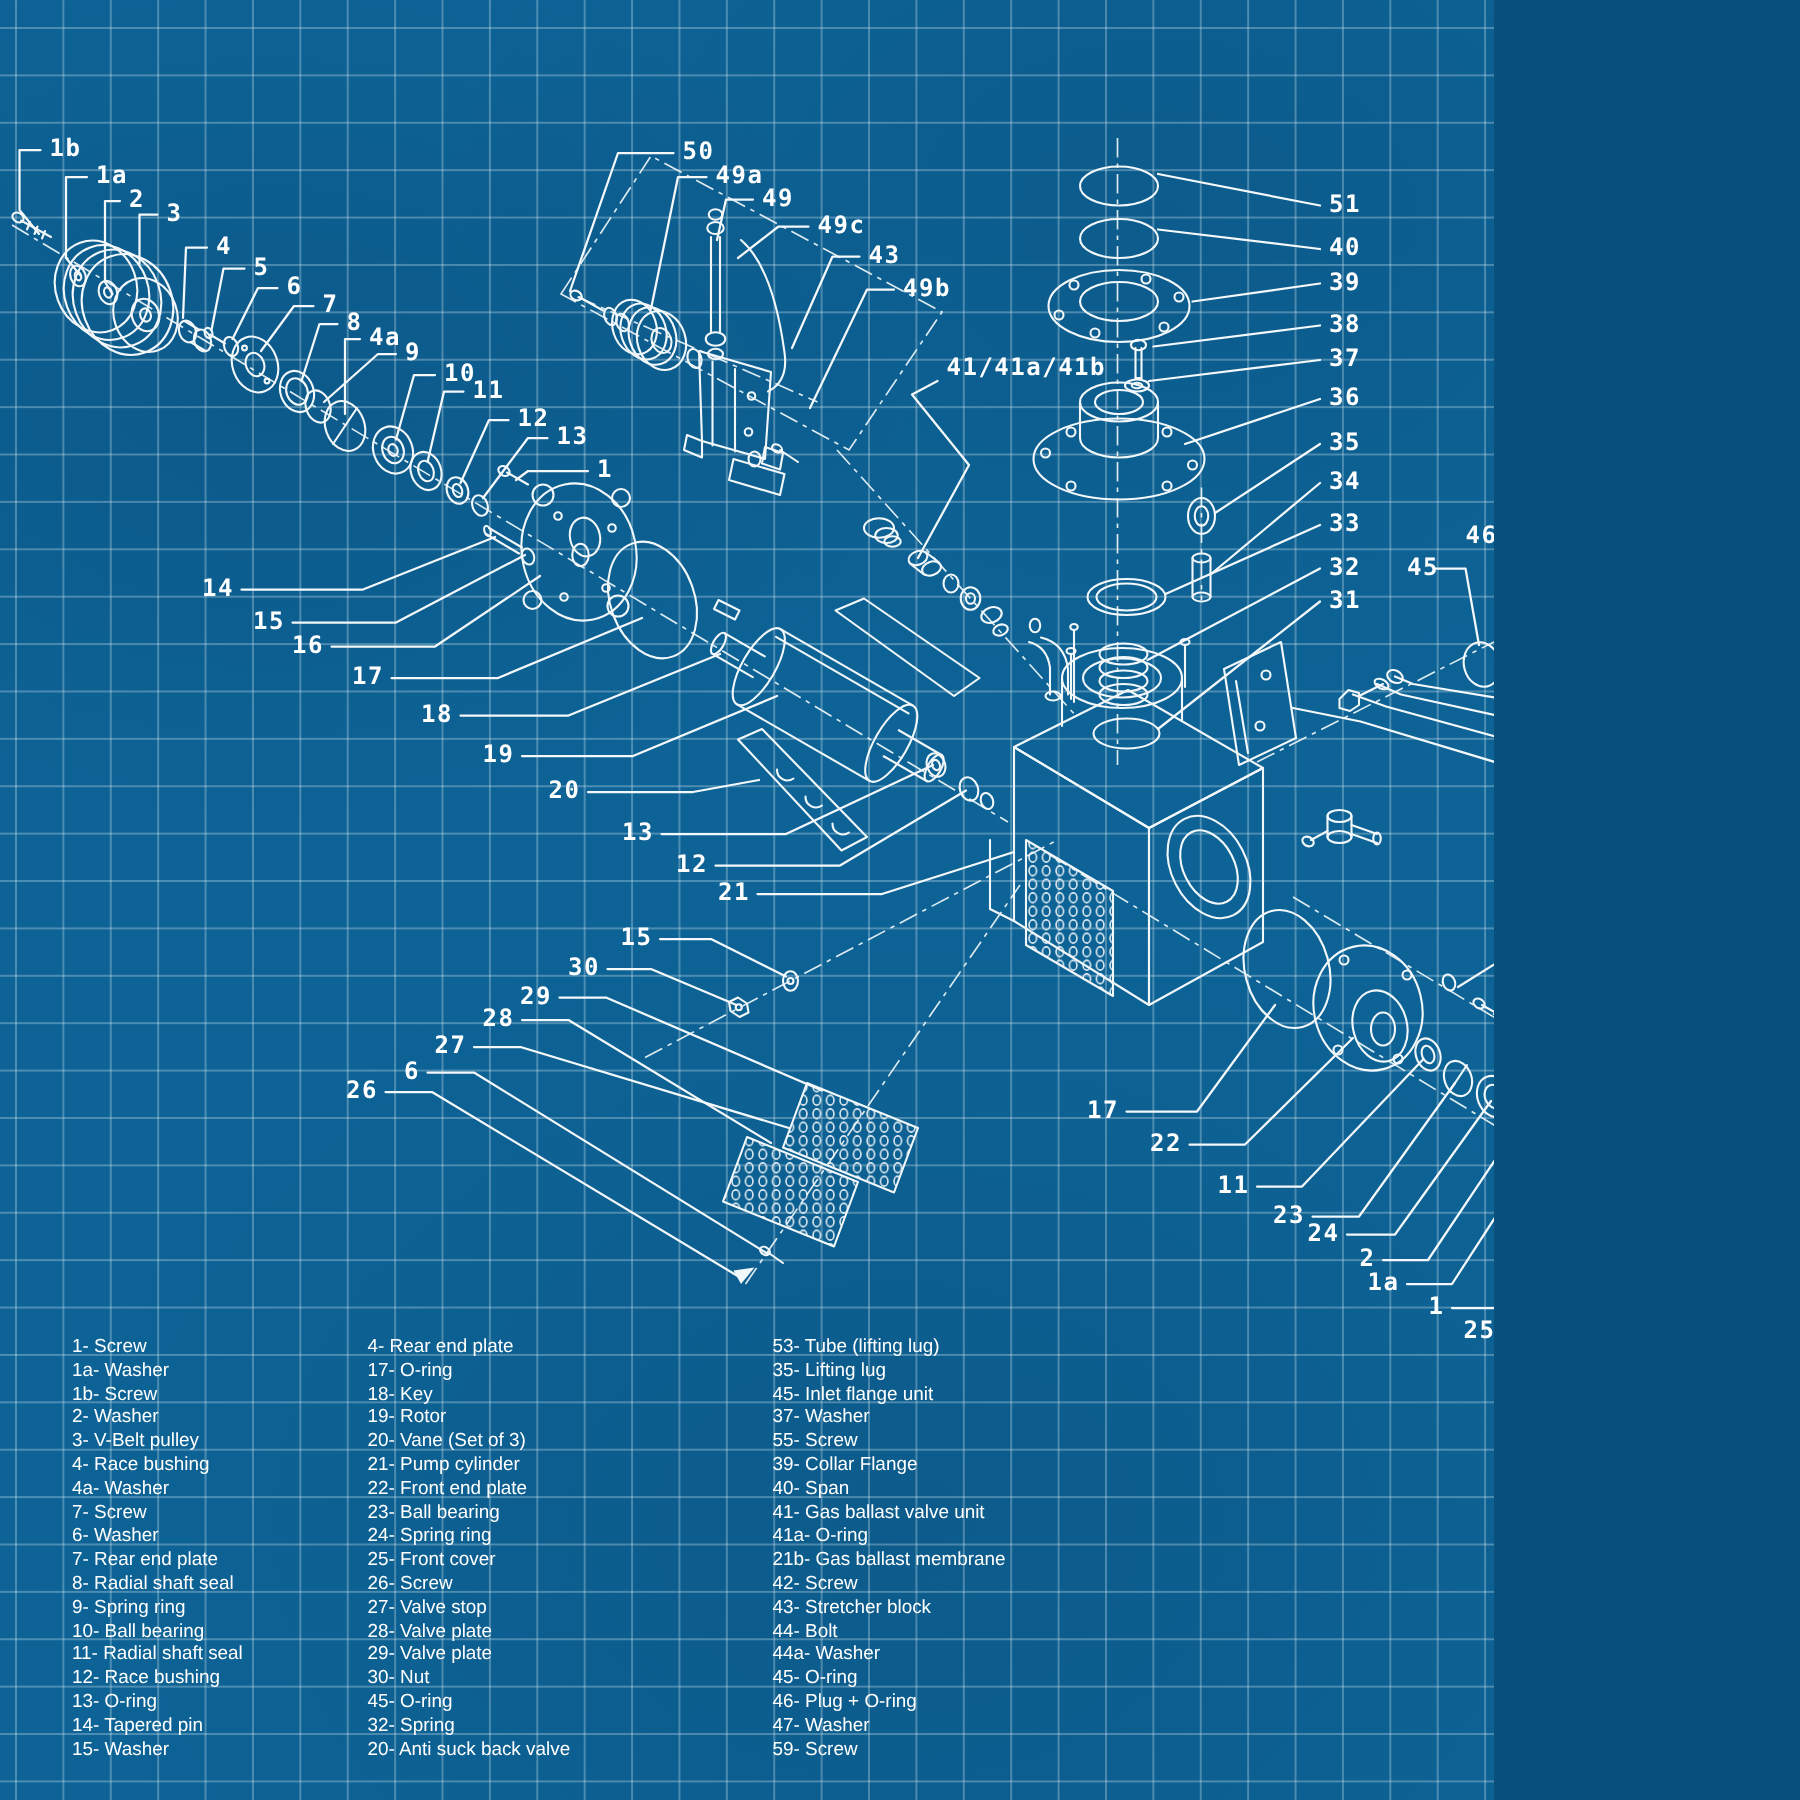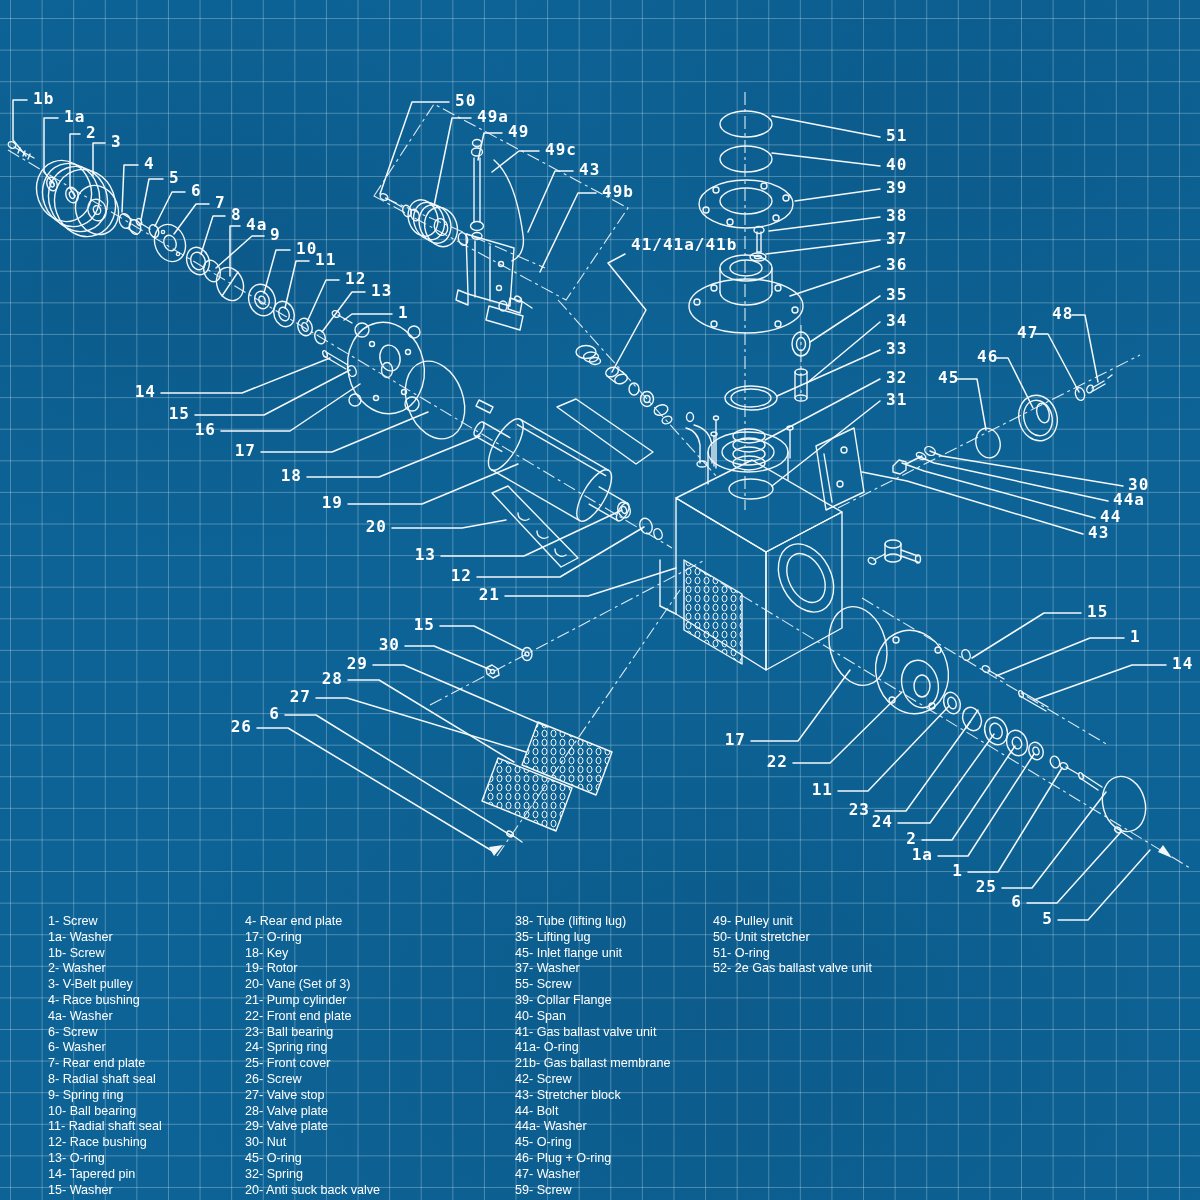--- a/index.html
+++ b/index.html
@@ -1,34 +1,34 @@
 <!DOCTYPE html>
 <html><head>
 <meta charset="utf-8">
 <style>
   html,body{margin:0;padding:0;background:#09507c;}
   .stage{
-    position:relative;width:1200px;height:1200px;overflow:hidden;
+    position:relative;width:996px;height:1200px;overflow:hidden;
     background-color:#0d6396;
     background-image:
       linear-gradient(rgba(223,238,245,.30) 1px, transparent 1px),
       linear-gradient(90deg, rgba(223,238,245,.30) 1px, transparent 1px),
       radial-gradient(620px 420px at 18% 22%, rgba(0,25,55,.13), transparent 70%),
       radial-gradient(700px 500px at 78% 12%, rgba(0,25,55,.10), transparent 70%),
       radial-gradient(820px 620px at 60% 85%, rgba(0,20,45,.10), transparent 70%);
     background-size:31.6px 31.6px, 31.6px 31.6px, auto, auto, auto;
     background-position:10px 18px, 10px 18px, 0 0, 0 0, 0 0;
   }
   svg.diagram{position:absolute;inset:0;display:block}
   .art{stroke:#f2f7fa;fill:none;stroke-width:1.4;stroke-linecap:round;stroke-linejoin:round}
   .art .fill{fill:#f2f7fa;stroke:none}
   .axis{stroke:#e8f2f7;stroke-dasharray:13 4 3 4;stroke-width:1.1;fill:none;opacity:.95}
   #callouts polyline{fill:none;stroke:#f4f8fa;stroke-width:1.5;stroke-linecap:round;stroke-linejoin:round}
   #callouts text{font:700 16px "DejaVu Sans Mono", monospace;fill:#ffffff;letter-spacing:1px}
-  .parts-list{position:absolute;top:914px;left:0;width:1200px;height:286px;color:#fff;
+  .parts-list{position:absolute;top:890px;left:0;width:1200px;height:286px;color:#fff;
     font:12.6px/15.8px "Liberation Sans", sans-serif;}
   .pl-col{position:absolute;top:0;white-space:nowrap}
   .pl-col-0{left:48px}.pl-col-1{left:245px}.pl-col-2{left:515px}.pl-col-3{left:713px}
 </style>
 </head>
 <body>
 
 <div class="stage">
   <svg class="diagram" width="1200" height="1200" viewBox="0 0 1200 1200">
     <defs>
@@ -638,21 +638,21 @@
 
   <div class="parts-list">
     <div class="pl-col pl-col-0">
         <div class="pl-row">1- Screw</div>
         <div class="pl-row">1a- Washer</div>
         <div class="pl-row">1b- Screw</div>
         <div class="pl-row">2- Washer</div>
         <div class="pl-row">3- V-Belt pulley</div>
         <div class="pl-row">4- Race bushing</div>
         <div class="pl-row">4a- Washer</div>
-        <div class="pl-row">6- Screw</div>
+        <div class="pl-row">7- Screw</div>
         <div class="pl-row">6- Washer</div>
         <div class="pl-row">7- Rear end plate</div>
         <div class="pl-row">8- Radial shaft seal</div>
         <div class="pl-row">9- Spring ring</div>
         <div class="pl-row">10- Ball bearing</div>
         <div class="pl-row">11- Radial shaft seal</div>
         <div class="pl-row">12- Race bushing</div>
         <div class="pl-row">13- O-ring</div>
         <div class="pl-row">14- Tapered pin</div>
         <div class="pl-row">15- Washer</div>
@@ -671,39 +671,33 @@
         <div class="pl-row">26- Screw</div>
         <div class="pl-row">27- Valve stop</div>
         <div class="pl-row">28- Valve plate</div>
         <div class="pl-row">29- Valve plate</div>
         <div class="pl-row">30- Nut</div>
         <div class="pl-row">45- O-ring</div>
         <div class="pl-row">32- Spring</div>
         <div class="pl-row">20- Anti suck back valve</div>
       </div>
     <div class="pl-col pl-col-2">
-        <div class="pl-row">38- Tube (lifting lug)</div>
+        <div class="pl-row">53- Tube (lifting lug)</div>
         <div class="pl-row">35- Lifting lug</div>
         <div class="pl-row">45- Inlet flange unit</div>
         <div class="pl-row">37- Washer</div>
         <div class="pl-row">55- Screw</div>
         <div class="pl-row">39- Collar Flange</div>
         <div class="pl-row">40- Span</div>
         <div class="pl-row">41- Gas ballast valve unit</div>
         <div class="pl-row">41a- O-ring</div>
         <div class="pl-row">21b- Gas ballast membrane</div>
         <div class="pl-row">42- Screw</div>
         <div class="pl-row">43- Stretcher block</div>
         <div class="pl-row">44- Bolt</div>
         <div class="pl-row">44a- Washer</div>
         <div class="pl-row">45- O-ring</div>
         <div class="pl-row">46- Plug + O-ring</div>
         <div class="pl-row">47- Washer</div>
         <div class="pl-row">59- Screw</div>
       </div>
-    <div class="pl-col pl-col-3">
-        <div class="pl-row">49- Pulley unit</div>
-        <div class="pl-row">50- Unit stretcher</div>
-        <div class="pl-row">51- O-ring</div>
-        <div class="pl-row">52- 2e Gas ballast valve unit</div>
-      </div>
   </div>
 </div>
 
 </body></html>

